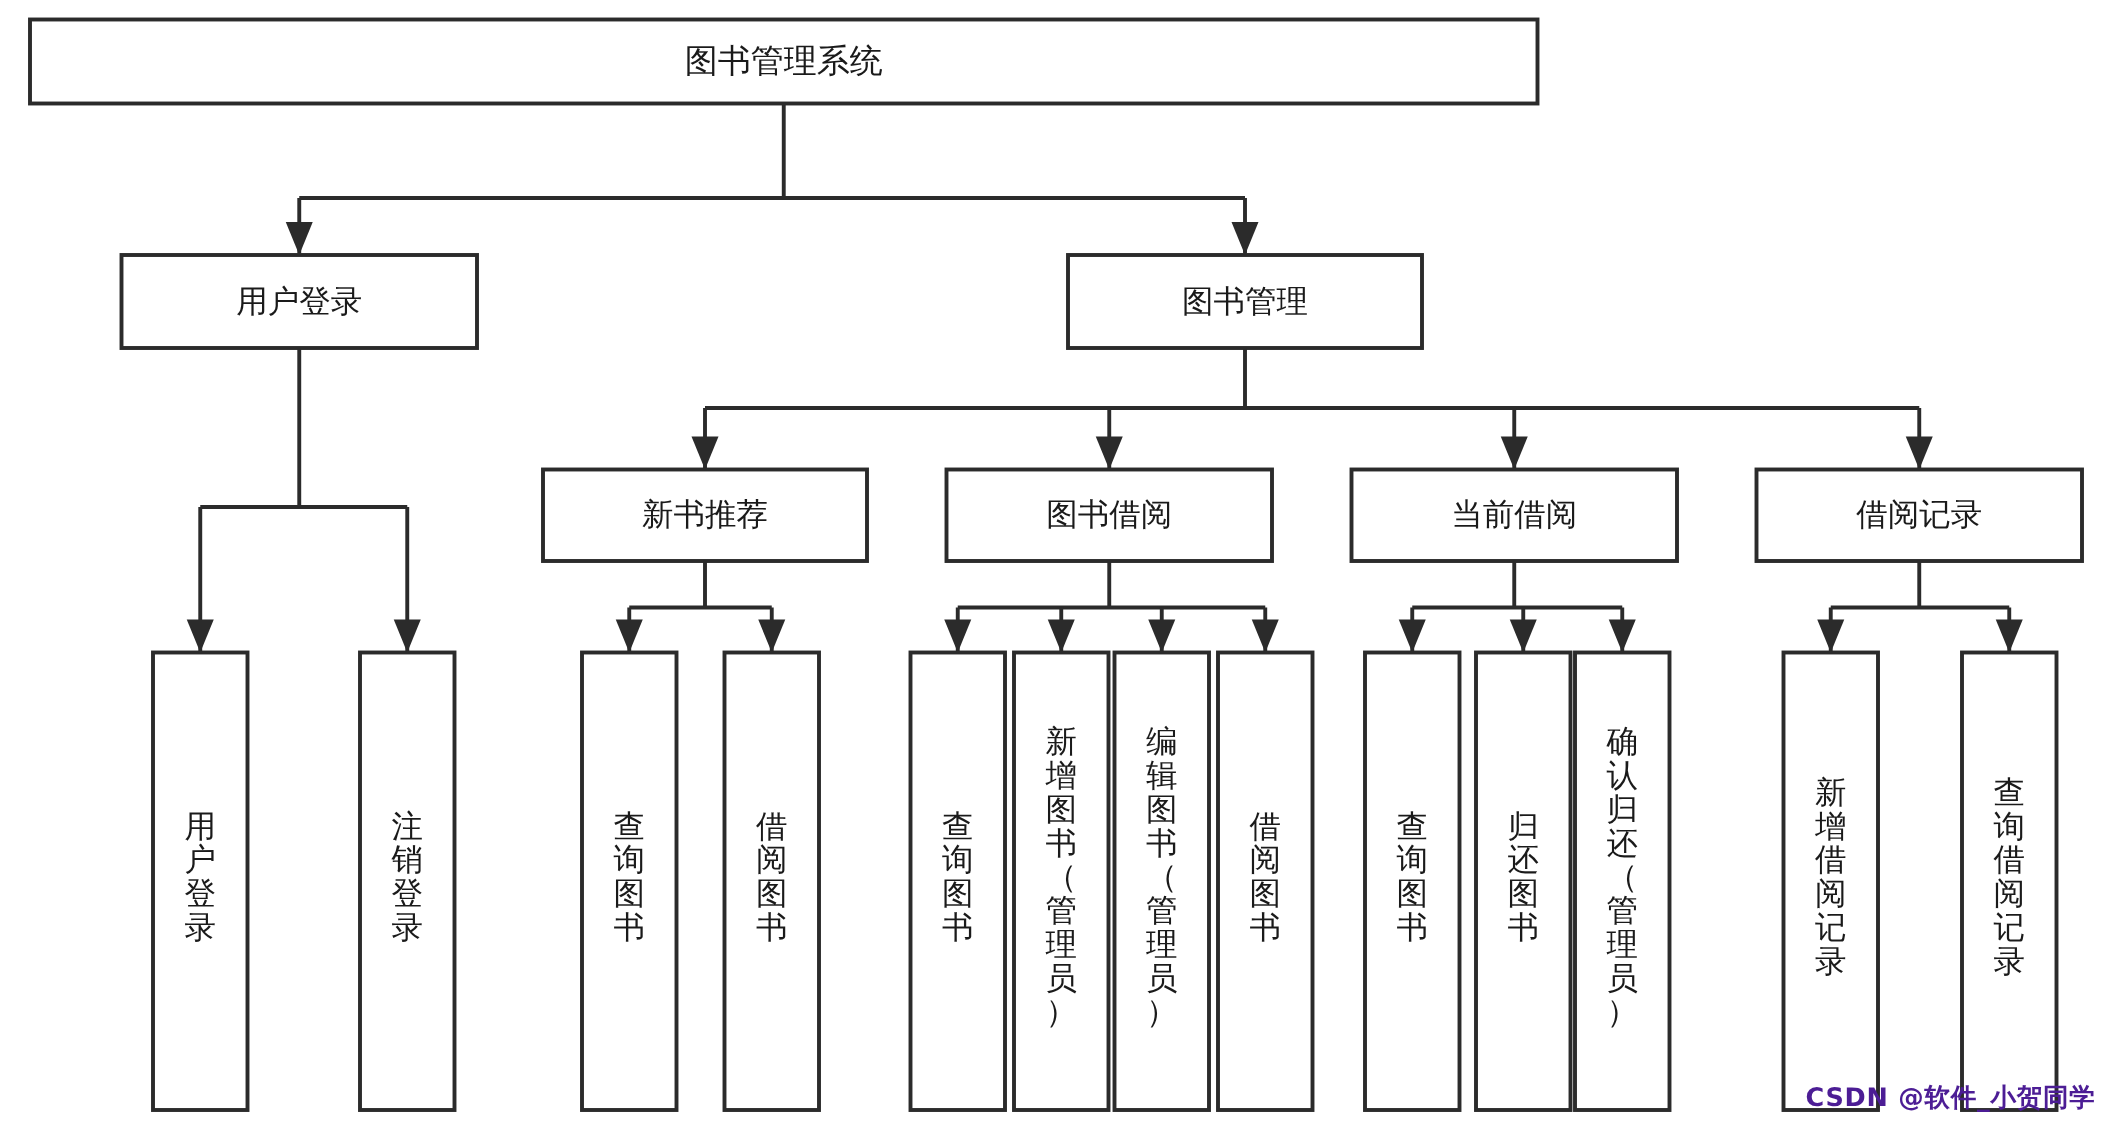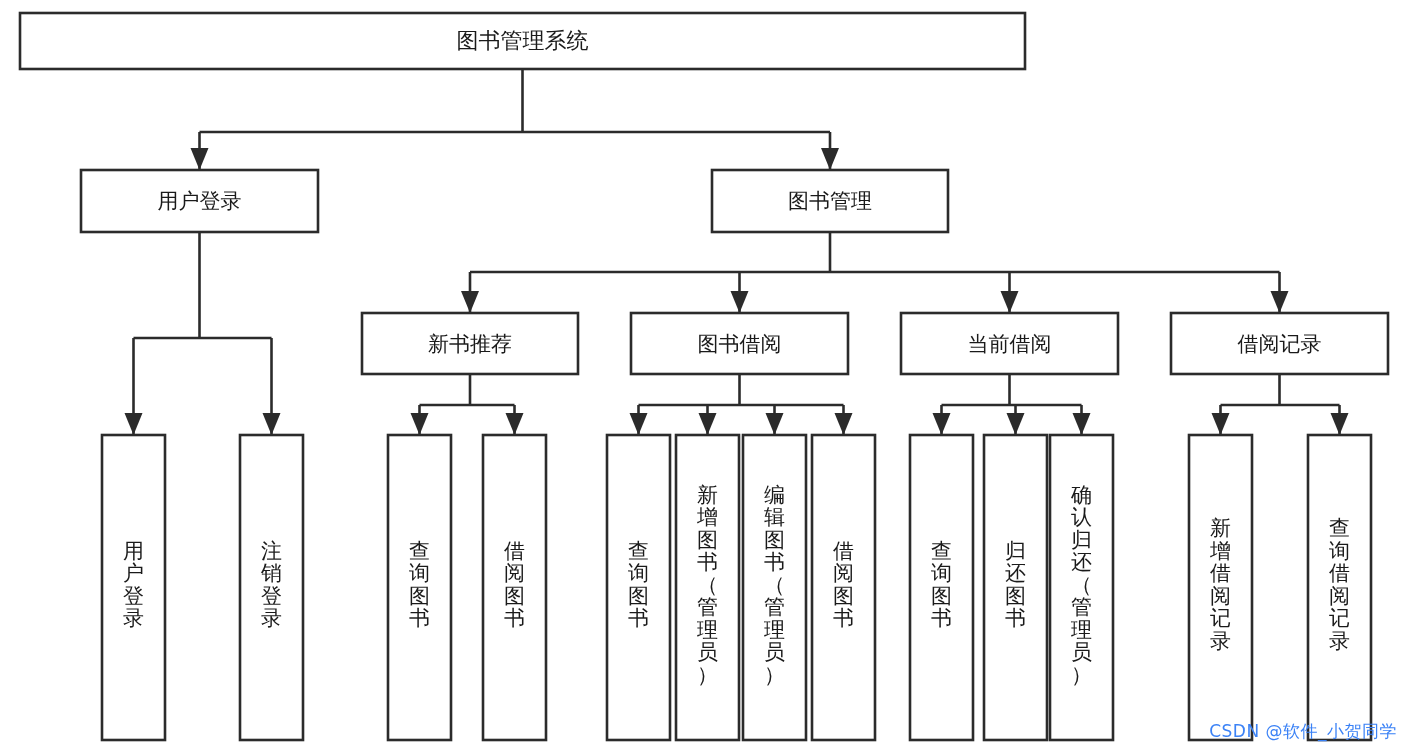--- a/index.html
+++ b/index.html
@@ -57,24 +57,25 @@
   .arrow-head {
     fill: #2b2b2b;
     stroke: none;
   }
   .watermark {
     position: absolute;
     right: 8px;
     bottom: 4px;
     font-family: "DejaVu Sans", "Liberation Sans", sans-serif;
     font-size: 17px;
-    color: #3b82f6;
+    color: #4c1d95;
     letter-spacing: 0.5px;
     white-space: nowrap;
     pointer-events: none;
+    font-weight: bold;
   }
 </style>
 </head>
 <body>
 
 <div id="diagram-root">
   <svg class="flow" viewBox="0 0 1405 747" xmlns="http://www.w3.org/2000/svg">
     <g id="connectors">
         <line x1="522.5" y1="69" x2="522.5" y2="132" class="conn"></line>
         <line x1="199.5" y1="132" x2="830" y2="132" class="conn"></line>

